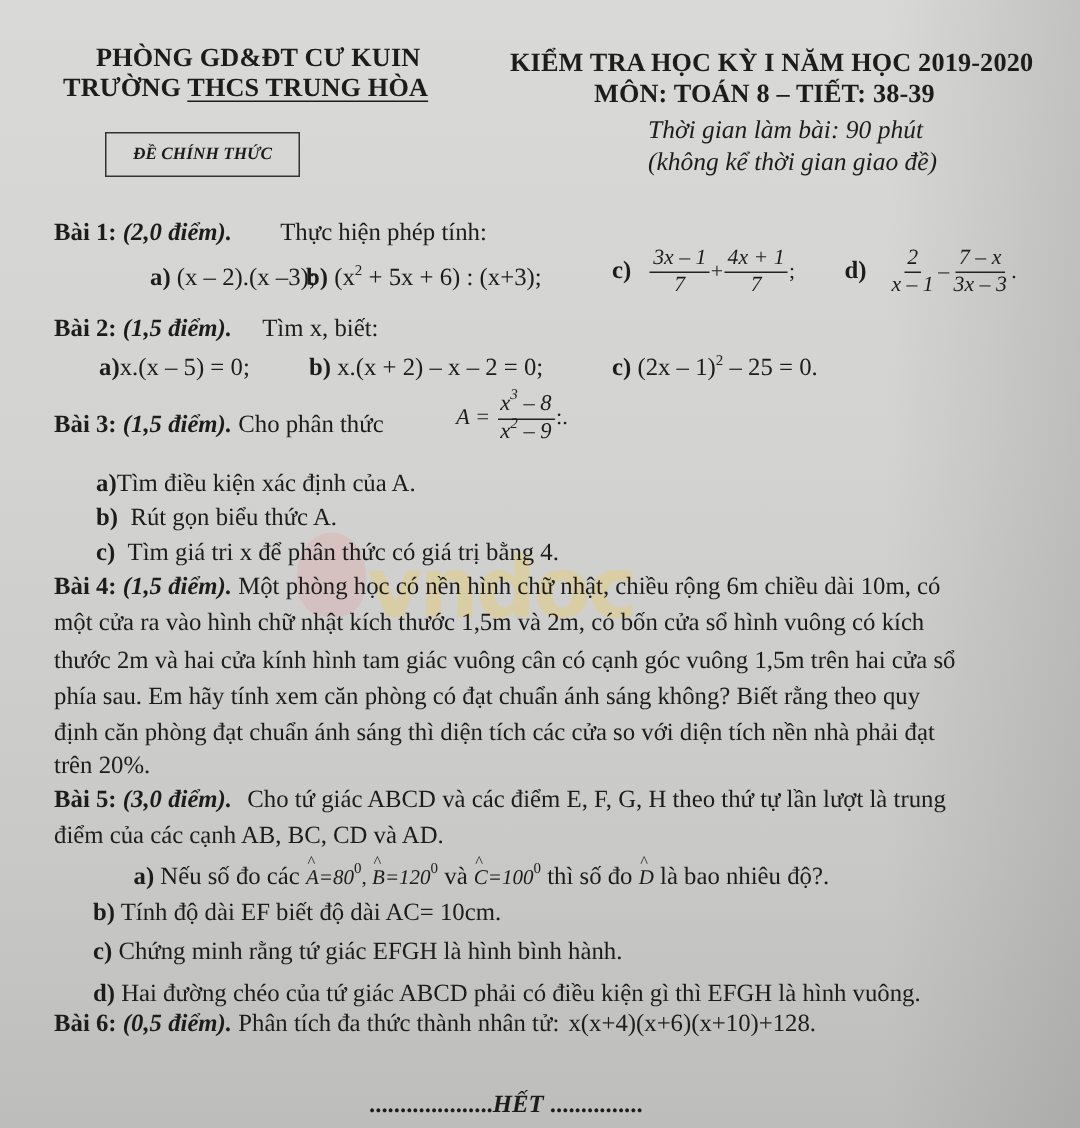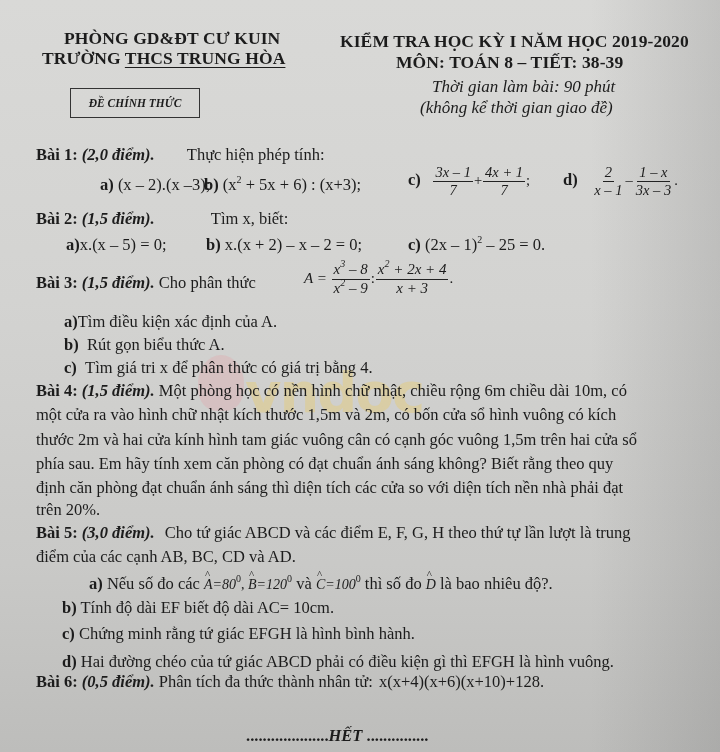--- a/index.html
+++ b/index.html
@@ -46,21 +46,21 @@
 <div class="mascot"></div>
 <div class="watermark">vndoc</div>
 
 <div class="abs hdr" style="left:64px; top:28px;">PHÒNG GD&amp;ĐT CƯ KUIN</div>
 <div class="abs hdr" style="left:42px; top:48px;"><span>TRƯỜNG </span><span class="u">THCS TRUNG HÒA</span></div>
 <div class="box">ĐỀ CHÍNH THỨC</div>
 
 <div class="abs hdr" style="left:340px; top:31px;">KIỂM TRA HỌC KỲ I NĂM HỌC 2019-2020</div>
 <div class="abs hdr" style="left:396px; top:52px;">MÔN: TOÁN 8  – TIẾT:  38-39</div>
 <div class="abs sub" style="left:432px; top:77px;">Thời gian làm bài: 90 phút</div>
-<div class="abs sub" style="left:420px; top:98px;">(không kể thời gian giao đề)</div>
+<div class="abs sub" style="left:432px; top:98px;">(không kể thời gian giao đề)</div>
 
 <div class="abs t" style="left:36px; top:145px;">
   <span class="b">Bài 1:</span>
   <span class="b i">(2,0 điểm).</span>
   <span style="margin-left:28px;">Thực hiện phép tính:</span>
 </div>
 <div class="abs t" style="left:60px; top:175px;margin-left:40px;">
   <span class="b">a)</span>
   <span>(x – 2).(x –3);</span>
 </div>
@@ -77,29 +77,29 @@
       <span class="num">4x + 1</span>
       <span class="den">7</span>
     </span><span>;</span>
 </div>
 <div class="abs t" style="left:563px; top:165px; font-size:14.5px;">
   <span class="b" style="font-size:16.5px; margin-right:10px;">d)</span>
   <span class="frac">
       <span class="num">2</span>
       <span class="den">x – 1</span>
     </span><span>–</span><span class="frac">
-      <span class="num">1 – x</span>
+      <span class="num">7 – x</span>
       <span class="den">3x – 3</span>
     </span><span>.</span>
 </div>
 
 <div class="abs t" style="left:36px; top:209px;">
   <span class="b">Bài 2:</span>
   <span class="b i">(1,5 điểm).</span>
-  <span style="margin-left:52px;">Tìm x, biết:</span>
+  <span style="margin-left:16px;">Tìm x, biết:</span>
 </div>
 <div class="abs t" style="left:66px; top:235px;">
   <span class="b">a)</span><span>x.(x – 5) = 0;</span>
 </div>
 <div class="abs t" style="left:206px; top:235px;">
   <span class="b">b)</span>
   <span>x.(x + 2) – x – 2 = 0;</span>
 </div>
 <div class="abs t" style="left:408px; top:235px;">
   <span class="b">c)</span>
@@ -109,24 +109,21 @@
 <div class="abs t" style="left:36px; top:273px;">
   <span class="b">Bài 3:</span>
   <span class="b i">(1,5 điểm).</span>
   <span>Cho phân thức</span>
 </div>
 <div class="abs t" style="left:304px; top:262px; font-size:15px;">
   <span class="ital">A =</span>
   <span class="frac">
       <span class="num"><span>x</span><sup>3</sup><span> – 8</span></span>
       <span class="den"><span>x</span><sup>2</sup><span> – 9</span></span>
-    </span><span>:</span><span class="frac">
-      <span class="num"><span>x</span><sup>2</sup><span> + 2x + 4</span></span>
-      <span class="den">x + 3</span>
-    </span><span>.</span>
+    </span><span>:</span><span>.</span>
 </div>
 <div class="abs t" style="left:64px; top:312px;"><span class="b">a)</span><span>Tìm điều kiện xác định của A.</span></div>
 <div class="abs t" style="left:64px; top:335px;"><span class="b">b)</span>&nbsp;&nbsp;<span>Rút gọn biểu thức A.</span></div>
 <div class="abs t" style="left:64px; top:358px;"><span class="b">c)</span>&nbsp;&nbsp;<span>Tìm giá tri x để phân thức có giá trị bằng 4.</span></div>
 
 <div class="abs t" style="left:36px; top:381px;">
   <span class="b">Bài 4:</span>
   <span class="b i">(1,5 điểm).</span>
   <span>Một phòng học có nền hình chữ nhật, chiều rộng 6m chiều dài 10m, có</span>
 </div>

